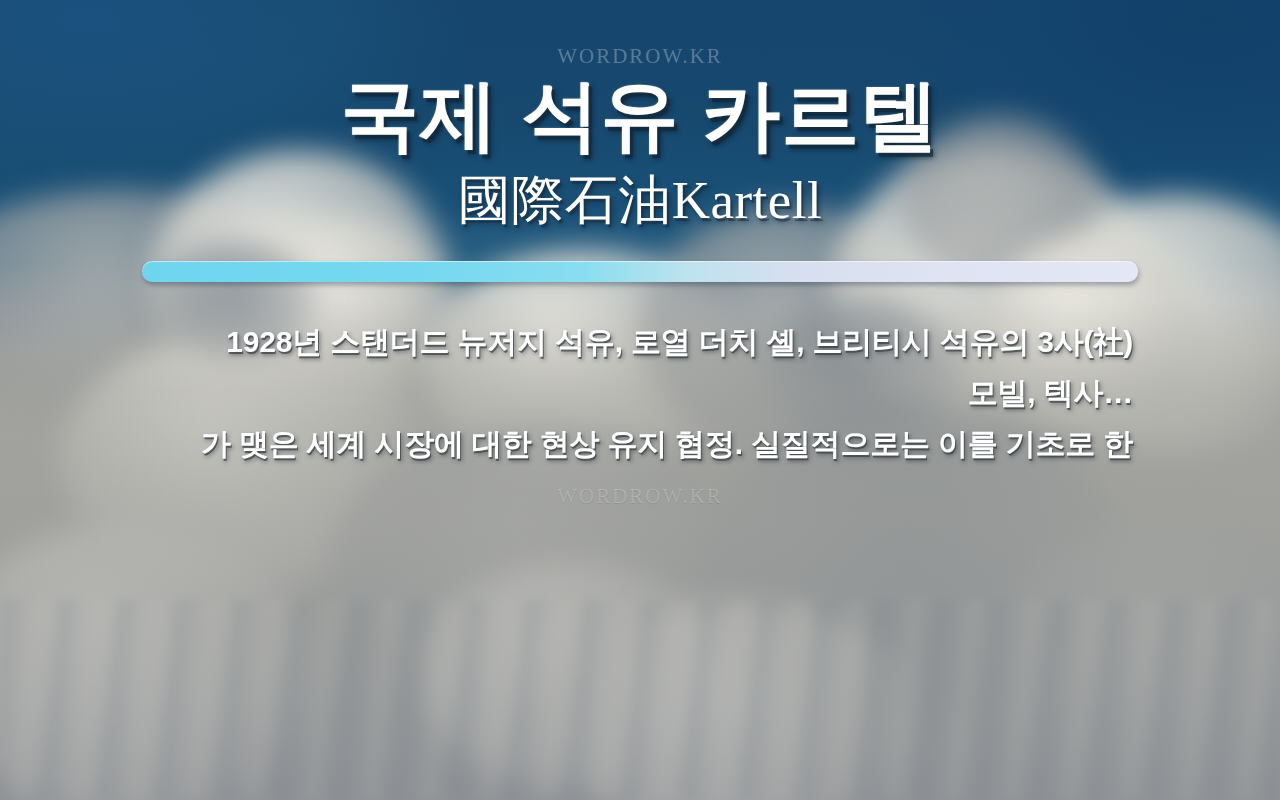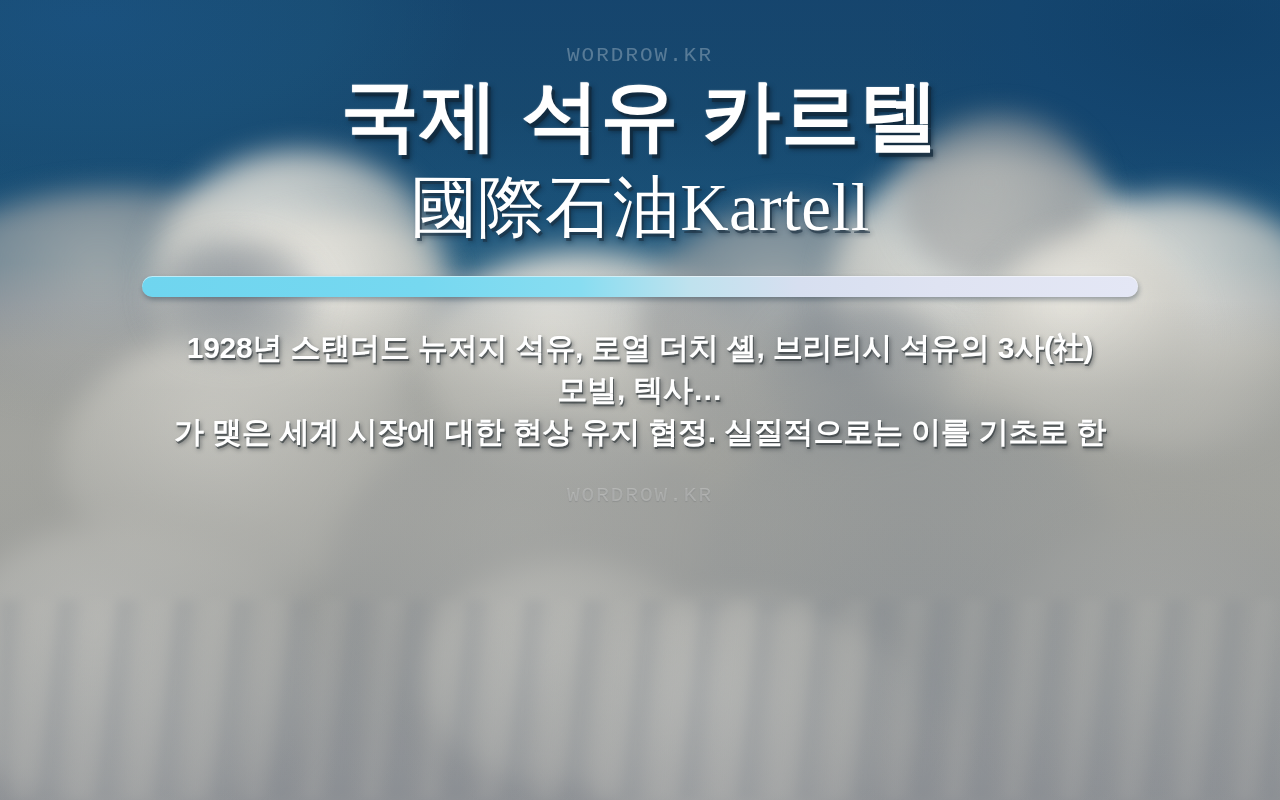--- a/index.html
+++ b/index.html
@@ -122,21 +122,21 @@
        rgba(20,60,96,0.00) 30%,
        rgba(150,152,150,0.10) 60%,
        rgba(140,144,148,0.14) 100%);
   }
 
   
   .watermark {
     position: absolute;
     left: 0; right: 0;
     text-align: center;
-    font-family: Liberation Mono, monospace;
+    font-family: Liberation Serif, serif;
     font-size: 21px;
     letter-spacing: 2.0px;
     font-weight: 400;
     user-select: none;
   }
   .wm-top    { top: 44px;  color: rgba(223,231,238,0.33); }
   .wm-middle { top: 484px; color: rgba(255,255,255,0.24);
                text-shadow: 0 1px 1px rgba(90,95,98,0.25); }
 
   
@@ -160,21 +160,21 @@
        3px 4px 0px rgba(18,40,58,0.72),
        4px 5px 5px rgba(10,25,40,0.55),
        0 0 2px rgba(255,255,255,0.35);
     white-space: nowrap;
   }
 
   .subtitle {
     margin-top: 14px;
     font-family: "Liberation Serif", serif;
     font-weight: 400;
-    font-size: 67px;
+    font-size: 53px;
     line-height: 1.1;
     color: #ffffff;
     letter-spacing: 0.5px;
     text-shadow:
        2px 3px 0px rgba(26,46,64,0.60),
        3px 4px 5px rgba(12,28,44,0.45);
     white-space: nowrap;
   }
 
   .divider {
@@ -202,21 +202,21 @@
     font-family: "Liberation Sans", sans-serif;
     font-weight: 700;
     font-size: 30px;
     line-height: 42px;
     color: #ffffff;
     letter-spacing: -0.2px;
     text-shadow:
         1px 2px 0px rgba(56,62,66,0.70),
         2px 3px 4px rgba(36,42,48,0.50);
   }
-  .description p { margin: 0; }
+  .description p { margin: 9px; text-align: right; }
 </style>
 </head>
 <body>
 
 <div class="card">
 
   <div class="bg"></div>
   <div class="sky-left"></div>
   <div class="sky-right"></div>
 

